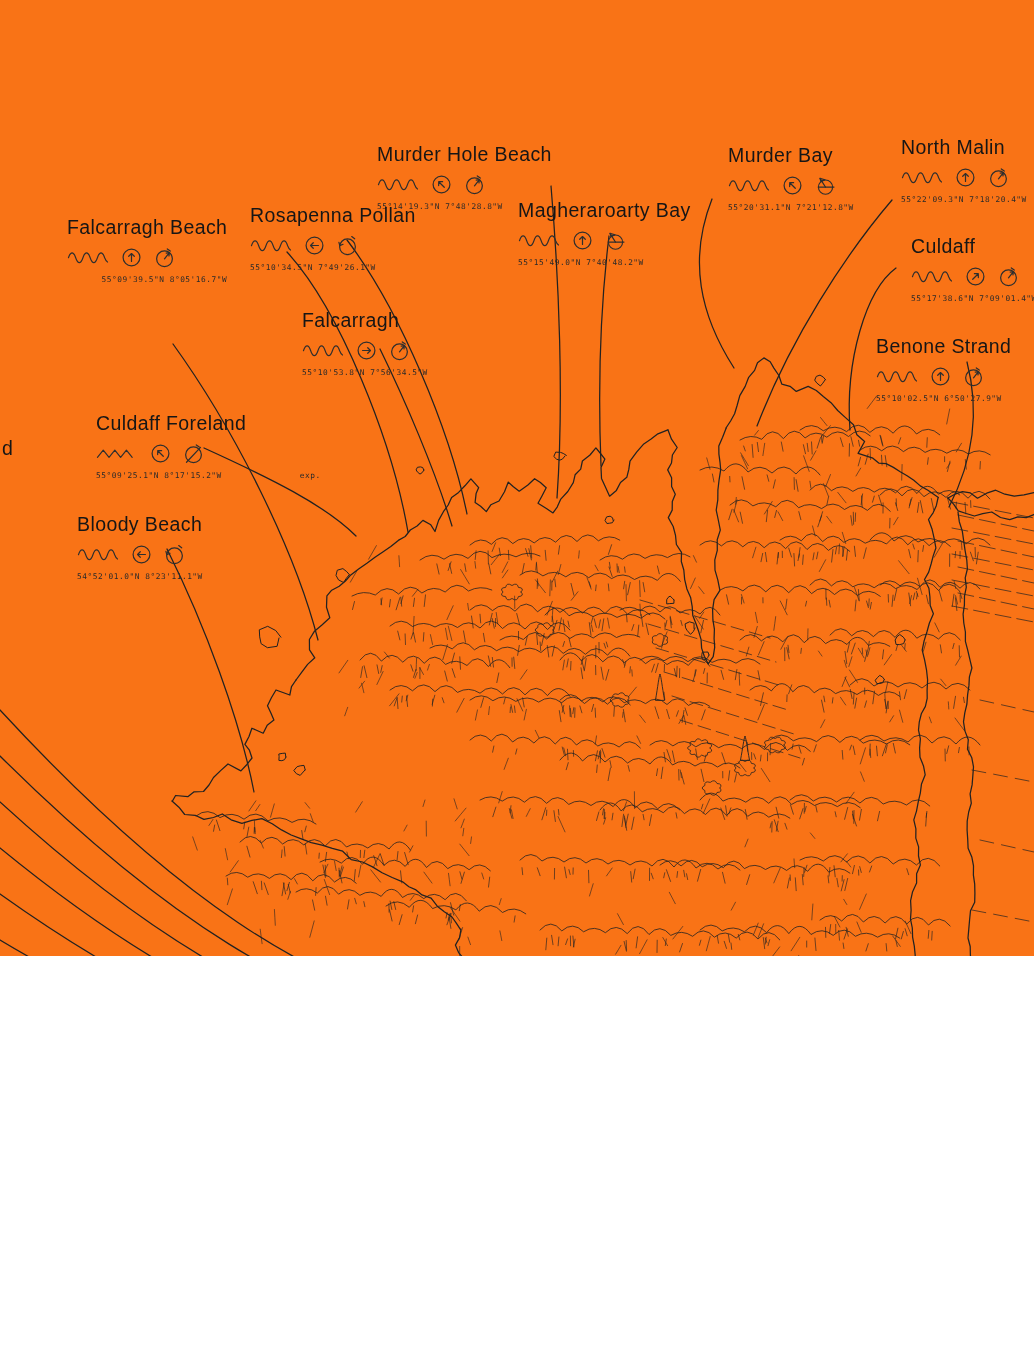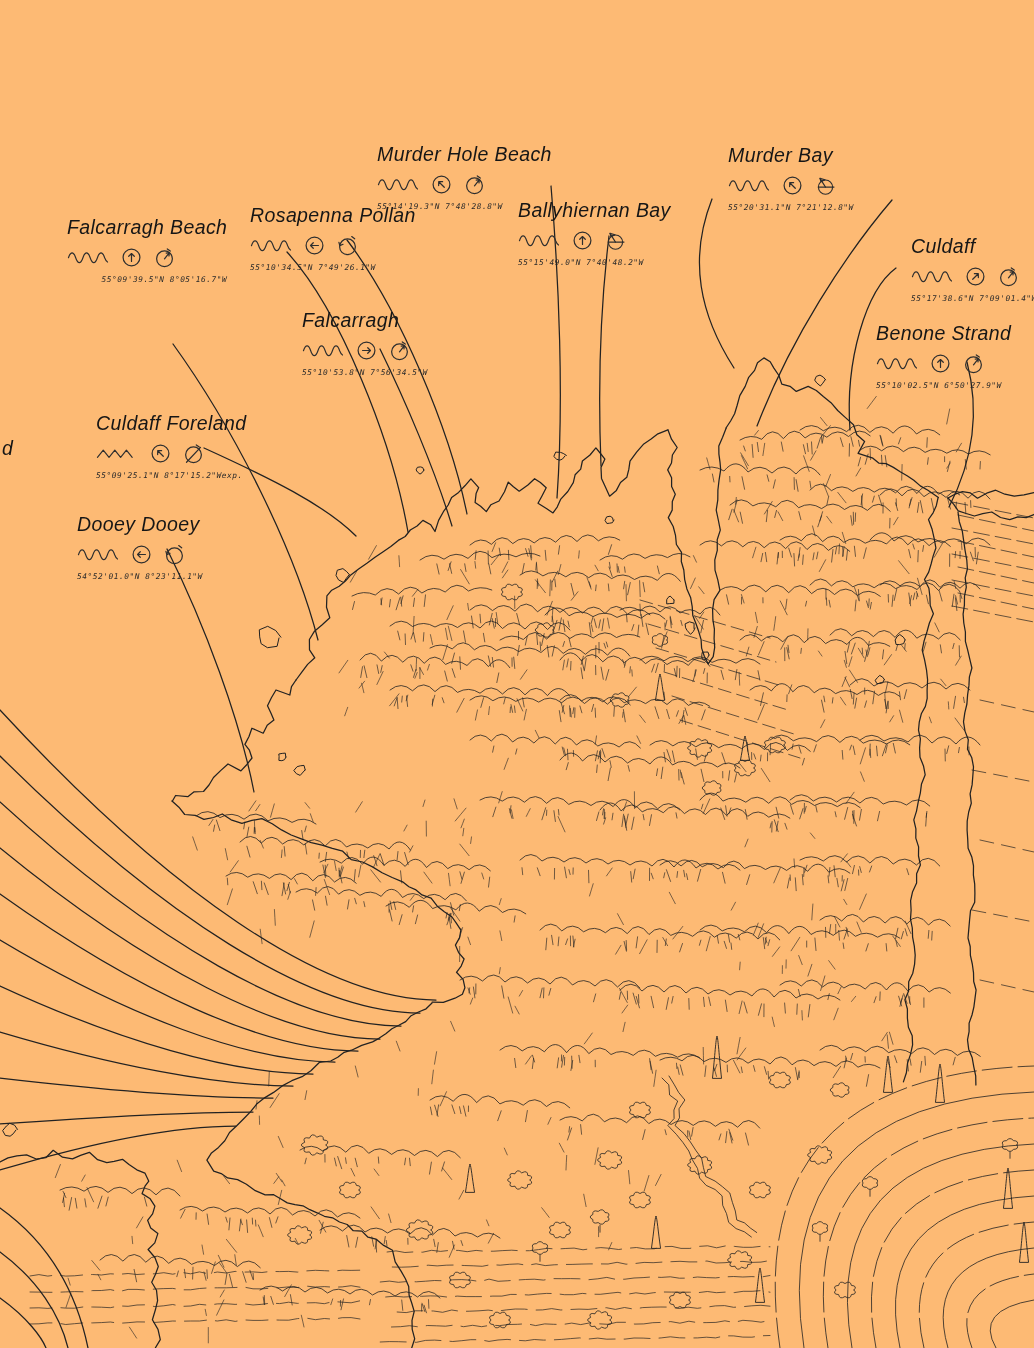--- a/index.html
+++ b/index.html
@@ -1,28 +1,28 @@
 <!DOCTYPE html>
 <html><head>
 <meta charset="utf-8">
 <style>
   html,body{margin:0;padding:0;background:#fff;}
-  .canvas{position:relative;width:1034px;height:1348px;background:#fdba74;overflow:hidden;
-          font-family:"Liberation Sans", sans-serif;color:#1a1a1a;font-style:italic;}
+  .canvas{position:relative;width:1034px;height:956px;background:#f97316;overflow:hidden;
+          font-family:"Liberation Sans", sans-serif;color:#1a1a1a;}
   #map-svg{position:absolute;left:0;top:0;width:1034px;height:1348px;}
   #labels-layer{position:absolute;left:0;top:0;width:100%;height:100%;}
   .spot{position:absolute;white-space:nowrap;}
   .spot-name{font-size:19.5px;letter-spacing:.4px;font-weight:400;color:#161616;}
   .spot-icons{margin-top:7px;display:flex;align-items:center;gap:12px;height:22px;color:#2e2e2e;}
   .icon{display:block;}
   .icon.round{width:21px;height:21px;}
   .icon.wide{width:42px;height:20px;}
   .spot-coords{margin-top:7px;font-family:"DejaVu Sans Mono", monospace;font-size:7.8px;
                letter-spacing:.55px;color:#2a2a2a;}
-  .spot-tag{margin-left:0;}
+  .spot-tag{margin-left:30px;padding-left:48px;}
   .edge-fragment{position:absolute;font-size:19.5px;color:#161616;}
 </style>
 </head>
 <body>
 
 <div class="canvas">
 
   <svg width="0" height="0" style="position:absolute" aria-hidden="true">
     <defs>
       <g id="sym-waves" fill="none" stroke="currentColor" stroke-width="1.6" stroke-linecap="round">
@@ -1356,41 +1356,58 @@
           </svg>
           <svg class="icon round" viewBox="0 0 26 24">
             <use href="#sym-tide-flag"></use>
           </svg>
         </div>
       <div class="spot-coords">
         <span class="coords-text">55°20'31.1"N 7°21'12.8"W</span>
       </div>
     </div>
 
+    <div class="spot" style="left: 901px; top: 136px;">
+      <div class="spot-name">North Malin</div>
+      <div class="spot-icons">
+          <svg class="icon wide" viewBox="0 0 58 24">
+            <use href="#sym-waves"></use>
+          </svg>
+          <svg class="icon round" viewBox="0 0 24 24">
+            <use href="#sym-arrow-circle"></use>
+          </svg>
+          <svg class="icon round" viewBox="0 0 24 24">
+            <use href="#sym-tide-clock"></use>
+          </svg>
+        </div>
+      <div class="spot-coords">
+        <span class="coords-text">55°22'09.3"N 7°18'20.4"W</span>
+      </div>
+    </div>
 
     <div class="spot" style="left: 250px; top: 204px;">
       <div class="spot-name">Rosapenna Pollan</div>
       <div class="spot-icons">
           <svg class="icon wide" viewBox="0 0 58 24">
             <use href="#sym-waves"></use>
           </svg>
           <svg class="icon round" viewBox="0 0 24 24">
             <use href="#sym-arrow-circle" transform="rotate(-90 12 12)"></use>
           </svg>
           <svg class="icon round" viewBox="0 0 24 24">
             <use href="#sym-tide-clock-reverse"></use>
           </svg>
         </div>
       <div class="spot-coords">
         <span class="coords-text">55°10'34.5"N 7°49'26.1"W</span>
       </div>
     </div>
 
     <div class="spot" style="left: 518px; top: 199px;">
-      <div class="spot-name">Ballyhiernan Bay</div>
+      <div class="spot-name">Magheraroarty Bay</div>
       <div class="spot-icons">
           <svg class="icon wide" viewBox="0 0 58 24">
             <use href="#sym-waves"></use>
           </svg>
           <svg class="icon round" viewBox="0 0 24 24">
             <use href="#sym-arrow-circle"></use>
           </svg>
           <svg class="icon round" viewBox="0 0 26 24">
             <use href="#sym-tide-flag"></use>
           </svg>
@@ -1448,21 +1465,21 @@
           </svg>
           <svg class="icon round" viewBox="0 0 24 24">
             <use href="#sym-tide-clock"></use>
           </svg>
         </div>
       <div class="spot-coords">
         <span class="coords-text">55°10'53.8"N 7°56'34.5"W</span>
       </div>
     </div>
 
-    <div class="spot" style="left: 876px; top: 322px;">
+    <div class="spot" style="left: 876px; top: 335px;">
       <div class="spot-name">Benone Strand</div>
       <div class="spot-icons">
           <svg class="icon wide" viewBox="0 0 58 24">
             <use href="#sym-waves"></use>
           </svg>
           <svg class="icon round" viewBox="0 0 24 24">
             <use href="#sym-arrow-circle"></use>
           </svg>
           <svg class="icon round" viewBox="0 0 24 24">
             <use href="#sym-tide-clock"></use>
@@ -1485,21 +1502,21 @@
           <svg class="icon round" viewBox="0 0 24 24">
             <use href="#sym-tide-clock-off"></use>
           </svg>
         </div>
       <div class="spot-coords">
         <span class="coords-text">55°09'25.1"N 8°17'15.2"W</span><span class="spot-tag">exp.</span>
       </div>
     </div>
 
     <div class="spot" style="left: 77px; top: 513px;">
-      <div class="spot-name">Dooey Dooey</div>
+      <div class="spot-name">Bloody Beach</div>
       <div class="spot-icons">
           <svg class="icon wide" viewBox="0 0 58 24">
             <use href="#sym-waves"></use>
           </svg>
           <svg class="icon round" viewBox="0 0 24 24">
             <use href="#sym-arrow-circle" transform="rotate(-90 12 12)"></use>
           </svg>
           <svg class="icon round" viewBox="0 0 24 24">
             <use href="#sym-tide-clock-reverse"></use>
           </svg>

